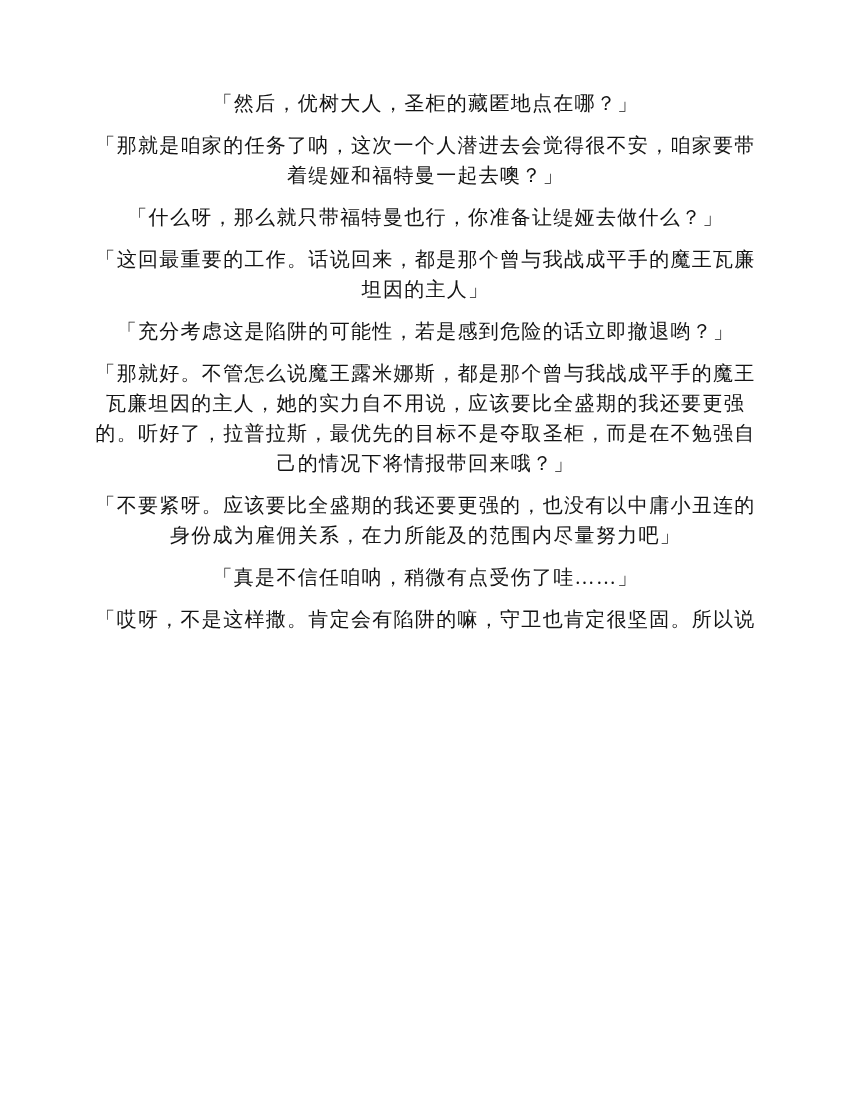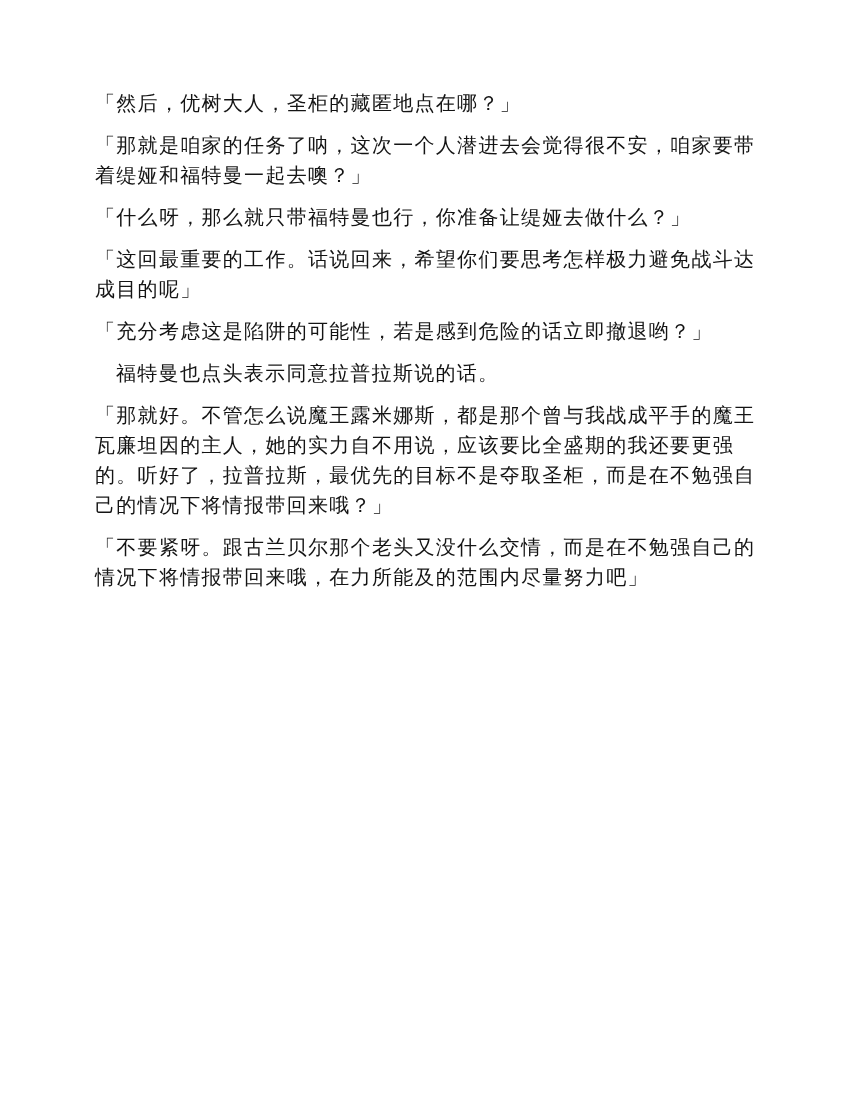--- a/index.html
+++ b/index.html
@@ -20,36 +20,37 @@
   .textblock {
     width: 661px;
   }
   .para {
     margin: 0 0 12px 0;
     font-family: "Liberation Serif", "DejaVu Serif", serif;
     font-size: 20px;
     line-height: 30px;
     letter-spacing: 1.3px;
     color: #141414;
-    text-align: left;
+    text-align: center;
     line-break: strict;
     word-break: normal;
     overflow-wrap: normal;
   }
   .para.narration {
     text-indent: 21px;
   }
 </style>
 </head>
 <body>
 
 <div class="page">
   <div class="textblock">
     <p class="para">「然后，优树大人，圣柜的藏匿地点在哪？」</p>
     <p class="para">「那就是咱家的任务了呐，这次一个人潜进去会觉得很不安，咱家要带着缇娅和福特曼一起去噢？」</p>
     <p class="para">「什么呀，那么就只带福特曼也行，你准备让缇娅去做什么？」</p>
-    <p class="para">「这回最重要的工作。话说回来，希望你们要思考怎样极力避免战斗达成目的呢」</p>
+    <p class="para">「这回最重要的工作。话说回来，都是那个曾与我战成平手的魔王瓦廉坦因的主人」</p>
     <p class="para">「充分考虑这是陷阱的可能性，若是感到危险的话立即撤退哟？」</p>
-    <p class="para narration">福特曼也点头表示同意拉普拉斯说的话。</p>
     <p class="para">「那就好。不管怎么说魔王露米娜斯，都是那个曾与我战成平手的魔王瓦廉坦因的主人，她的实力自不用说，应该要比全盛期的我还要更强的。听好了，拉普拉斯，最优先的目标不是夺取圣柜，而是在不勉强自己的情况下将情报带回来哦？」</p>
-    <p class="para">「不要紧呀。跟古兰贝尔那个老头又没什么交情，而是在不勉强自己的情况下将情报带回来哦，在力所能及的范围内尽量努力吧」</p>
+    <p class="para">「不要紧呀。应该要比全盛期的我还要更强的，也没有以中庸小丑连的身份成为雇佣关系，在力所能及的范围内尽量努力吧」</p>
+    <p class="para">「真是不信任咱呐，稍微有点受伤了哇……」</p>
+    <p class="para">「哎呀，不是这样撒。肯定会有陷阱的嘛，守卫也肯定很坚固。所以说</p>
   </div>
 </div>
 
 </body></html>

